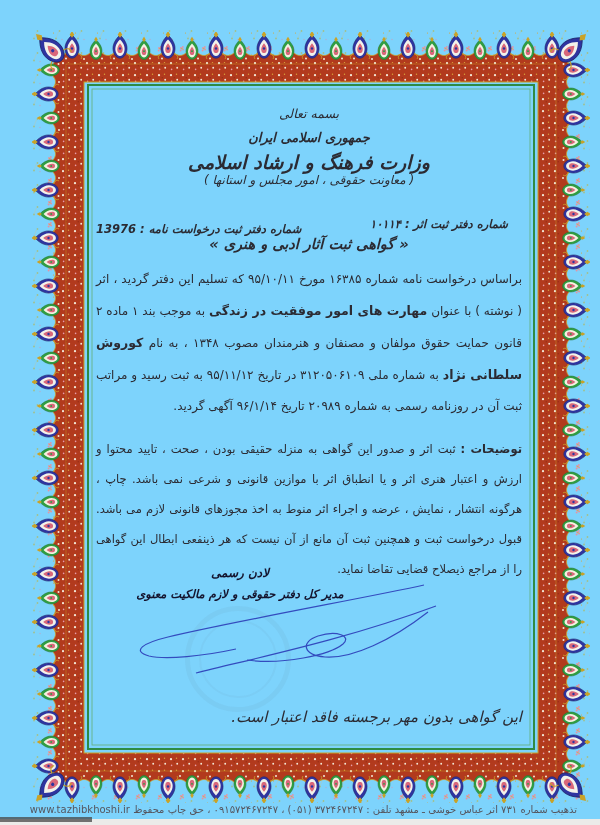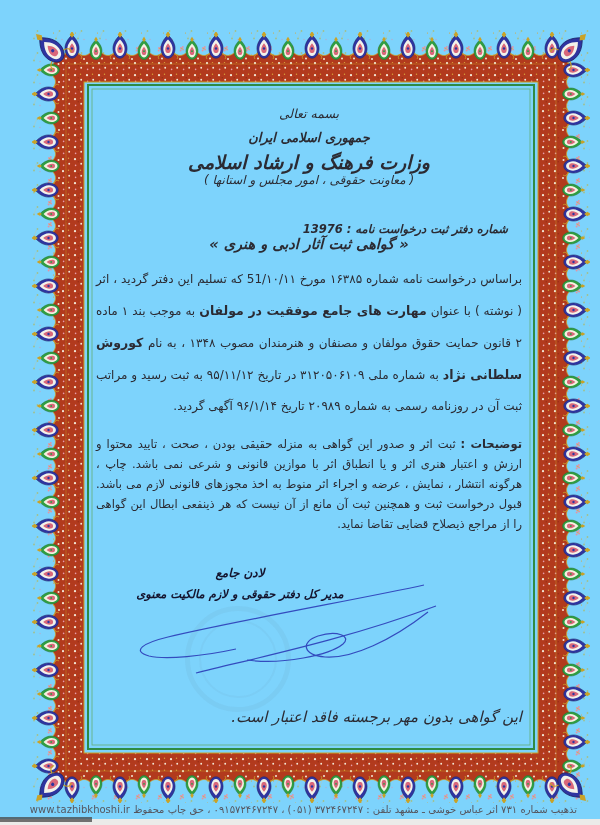--- a/index.html
+++ b/index.html
@@ -11,21 +11,21 @@
   .hdr .l1{font-size:12.5px;font-style:italic;margin-bottom:9px;}
   .hdr .l2{font-size:13px;font-style:italic;font-weight:bold;margin-bottom:6px;}
   .hdr .l3{font-size:19px;font-style:italic;font-weight:bold;}
   .hdr .l4{font-size:12px;font-style:italic;}
   .reg-row{display:flex;justify-content:space-between;margin-top:30px;
            font-size:11.5px;font-weight:bold;font-style:italic;padding-right:14px;}
   .reg-row .left-cell{margin-top:5px;}
   .cert-title{text-align:center;font-size:14.5px;font-weight:bold;font-style:italic;}
   .body-par{margin-top:12px;font-size:12px;line-height:31px;text-align:justify;text-justify:inter-word;}
   .body-par b{font-size:12.5px;}
-  .notes-par{margin-top:10px;font-size:11.5px;line-height:20px;text-align:justify;text-justify:inter-word;}
+  .notes-par{margin-top:10px;font-size:11.5px;line-height:30px;text-align:justify;text-justify:inter-word;}
   .sig-block{position:absolute;left:128px;top:566px;width:224px;text-align:center;
              font-style:italic;font-weight:bold;color:#14142e;direction:rtl;}
   .sig-name{font-size:12px;}
   .sig-role{font-size:11.5px;margin-top:7px;white-space:nowrap;}
   .sig-svg{position:absolute;left:0;top:0;pointer-events:none;}
   .seal{position:absolute;left:185px;top:606px;width:96px;height:96px;border-radius:50%;
         border:5px solid rgba(70,70,70,0.05);}
   .seal::after{content:"";position:absolute;left:9px;top:9px;right:9px;bottom:9px;
         border-radius:50%;border:2px solid rgba(70,70,70,0.04);}
   .validity{position:absolute;left:96px;top:708px;width:426px;text-align:right;
@@ -134,46 +134,50 @@
 
   <div class="content">
     <div class="hdr">
       <div class="l1">بسمه تعالی</div>
       <div class="l2">جمهوری اسلامی ایران</div>
       <div class="l3">وزارت فرهنگ و ارشاد اسلامی</div>
       <div class="l4">( معاونت حقوقی ، امور مجلس و استانها )</div>
     </div>
 
     <div class="reg-row">
+      <div>
+        <span>شماره دفتر ثبت اثر :</span>
+        <span>۱۰۱۱۴</span>
+      </div>
       <div class="left-cell">
         <span>شماره دفتر ثبت درخواست نامه :</span>
         <span>13976</span>
       </div>
     </div>
 
     <div class="cert-title">« گواهی ثبت آثار ادبی و هنری »</div>
 
     <p class="body-par">
-      <span>براساس درخواست نامه شماره ۱۶۳۸۵ مورخ 51/۱۰/۱۱ که تسلیم این دفتر گردید ، اثر ( نوشته ) با عنوان</span>
-      <b>مهارت های جامع موفقیت در مولفان</b>
+      <span>براساس درخواست نامه شماره ۱۶۳۸۵ مورخ ۹۵/۱۰/۱۱ که تسلیم این دفتر گردید ، اثر ( نوشته ) با عنوان</span>
+      <b>مهارت های امور موفقیت در زندگی</b>
       <span>به موجب بند ۱ ماده ۲ قانون حمایت حقوق مولفان و مصنفان و هنرمندان مصوب ۱۳۴۸ ، به نام</span>
       <b>کوروش سلطانی نژاد</b>
       <span>به شماره ملی ۳۱۲۰۵۰۶۱۰۹ در تاریخ ۹۵/۱۱/۱۲ به ثبت رسید و مراتب ثبت آن در روزنامه رسمی به شماره ۲۰۹۸۹ تاریخ ۹۶/۱/۱۴ آگهی گردید.</span>
     </p>
 
     <p class="notes-par">
       <b>توضیحات :</b>
       <span>ثبت اثر و صدور این گواهی به منزله حقیقی بودن ، صحت ، تایید محتوا و ارزش و اعتبار هنری اثر و یا انطباق اثر با موازین قانونی و شرعی نمی باشد. چاپ ، هرگونه انتشار ، نمایش ، عرضه و اجراء اثر منوط به اخذ مجوزهای قانونی لازم می باشد. قبول درخواست ثبت و همچنین ثبت آن مانع از آن نیست که هر ذینفعی ابطال این گواهی را از مراجع ذیصلاح قضایی تقاضا نماید.</span>
     </p>
   </div>
 
   <div class="seal"></div>
 
   <div class="sig-block">
-    <div class="sig-name">لادن جامع</div>
+    <div class="sig-name">لادن رسمی</div>
     <div class="sig-role">مدیر کل دفتر حقوقی و لازم مالکیت معنوی</div>
   </div>
 
   <svg class="sig-svg" width="600" height="825" viewBox="0 0 600 825" aria-hidden="true">
     <g stroke="#2c3db8" stroke-width="1.2" fill="none" opacity="0.9">
       <path d="M424,585 C370,597 230,622 168,637 C143,643 131,651 149,656 C166,660 204,656 236,649"></path>
       <path d="M247,660 C282,665 330,655 343,644 C352,636 337,630 318,636 C300,642 303,655 325,657 C352,659 392,640 428,612"></path>
       <path d="M196,673 C260,657 344,640 436,606"></path>
     </g>
   </svg>

